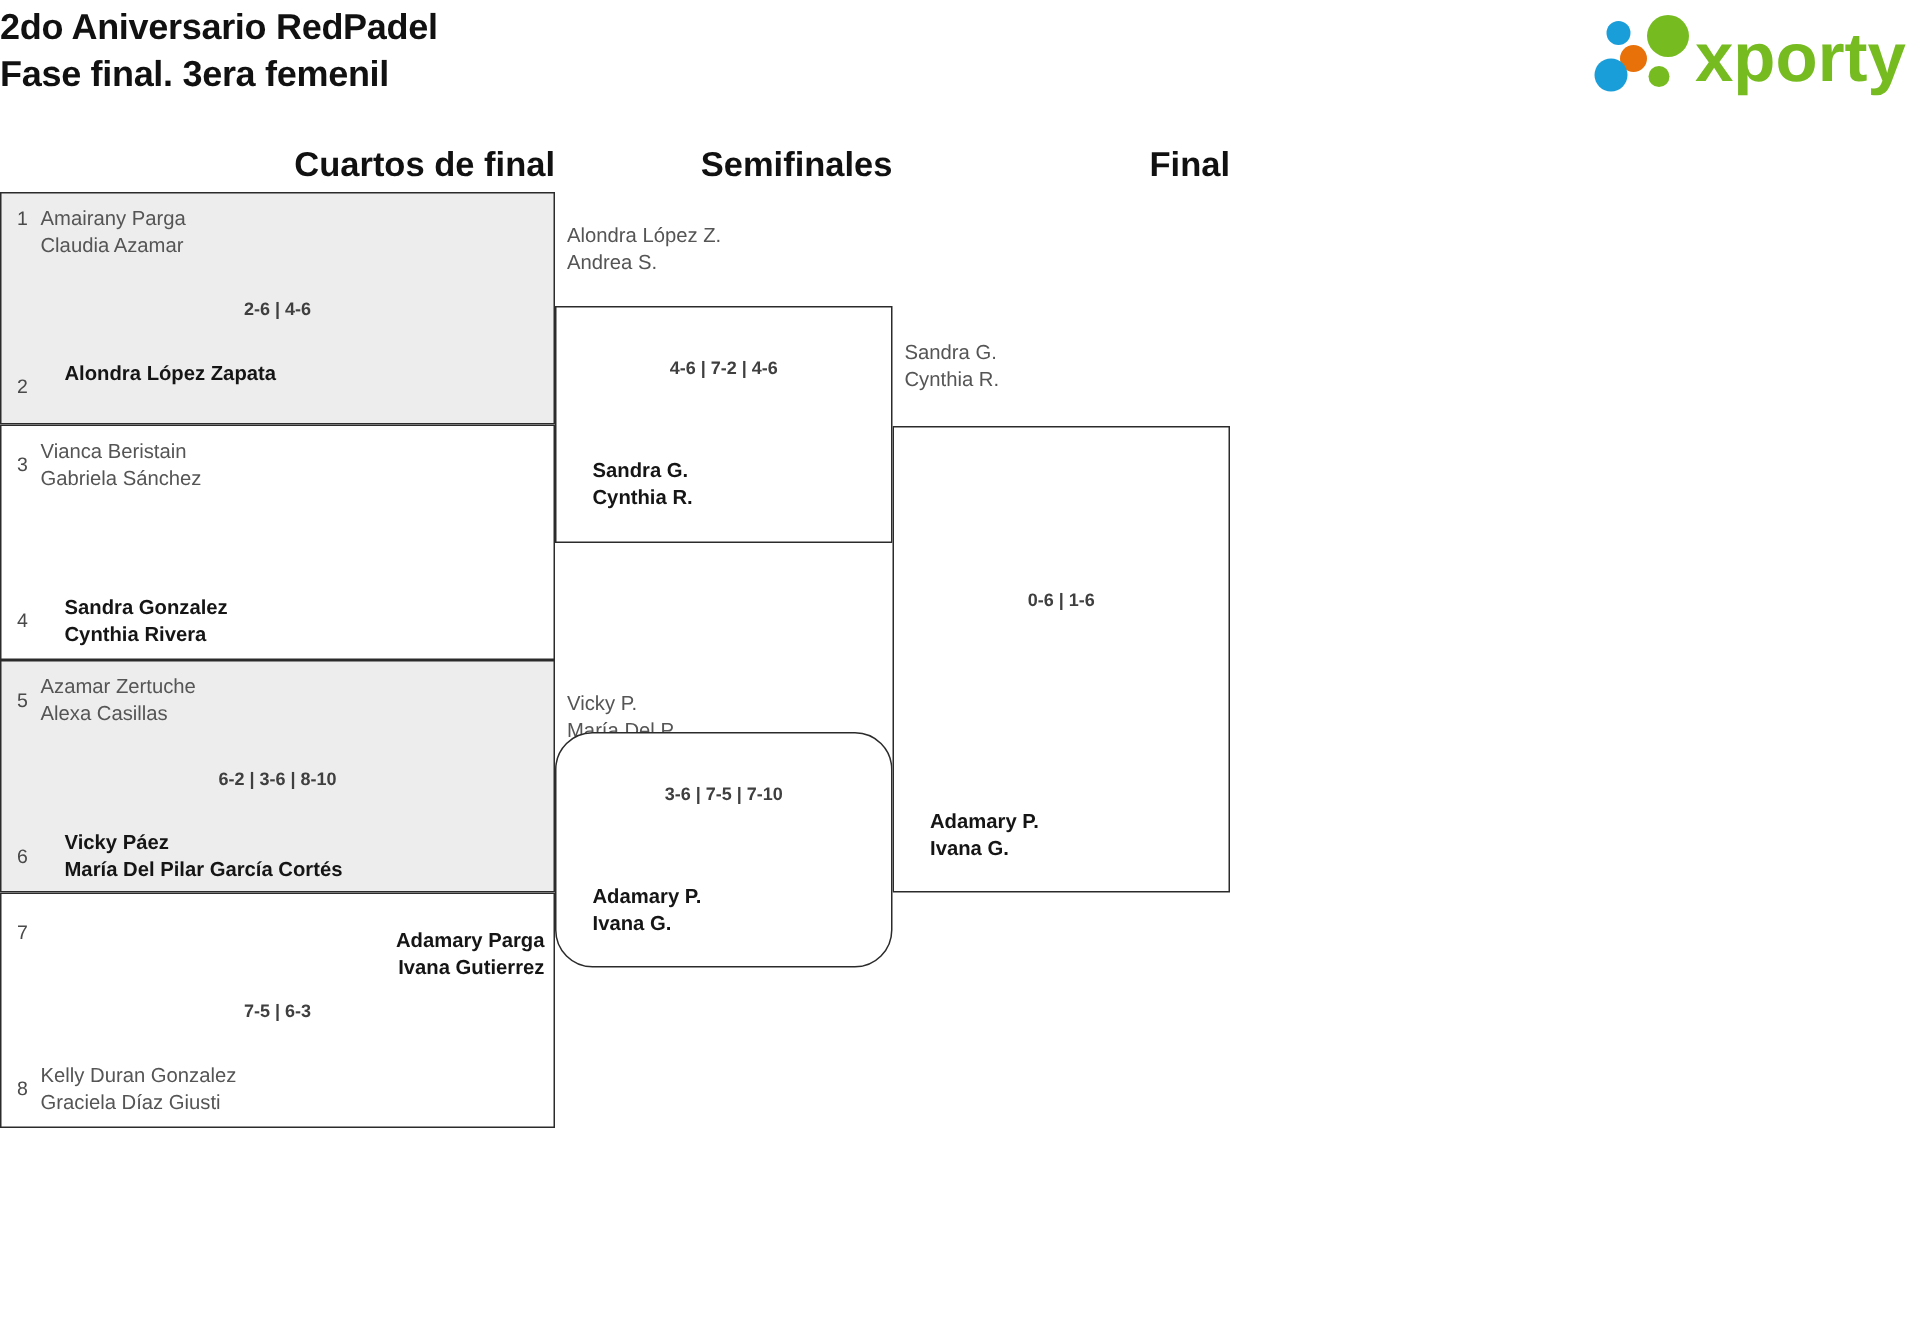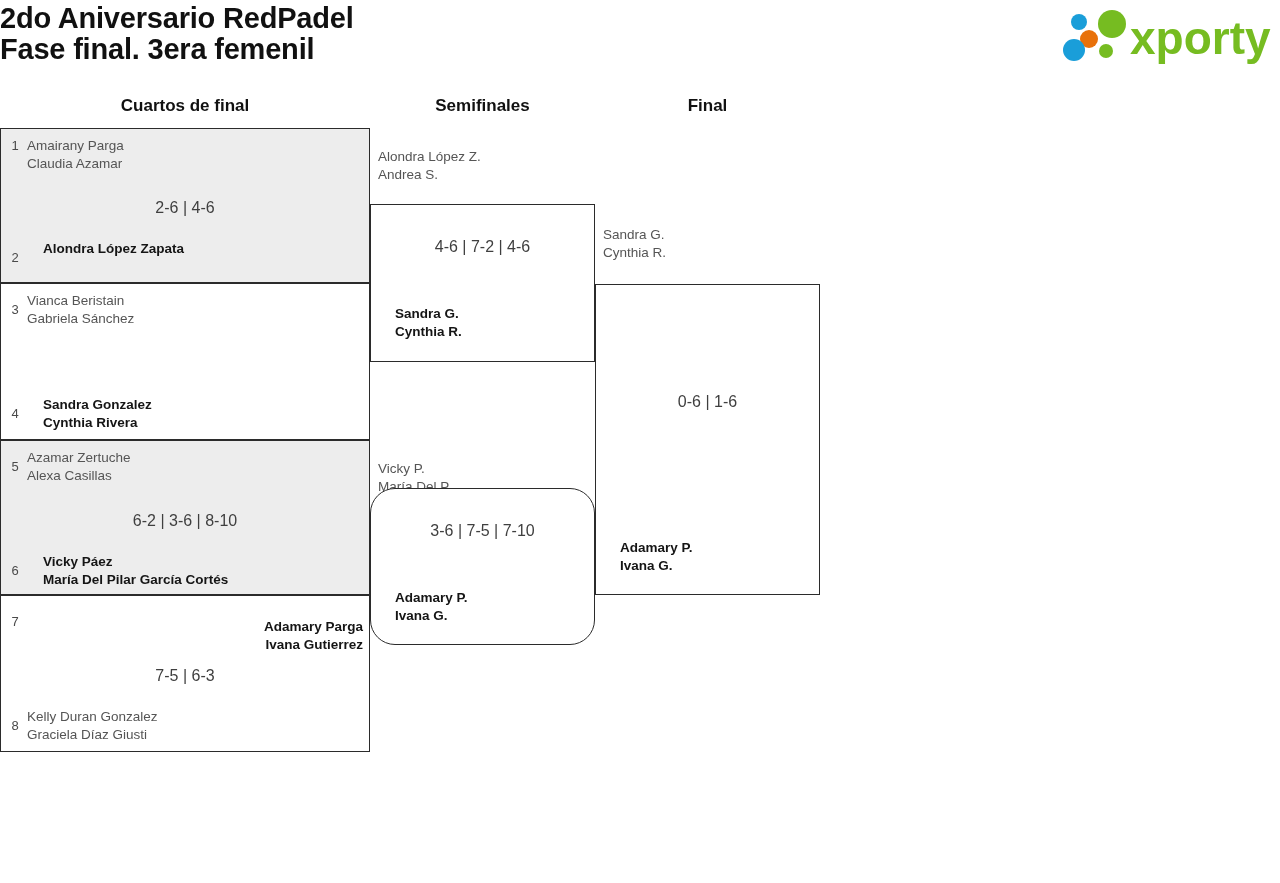--- a/index.html
+++ b/index.html
@@ -7,31 +7,31 @@
     width:1280px;height:883px;background:#ffffff;
     font-family:"Liberation Sans","DejaVu Sans",sans-serif;
     -webkit-font-smoothing:antialiased;
     overflow:hidden;position:relative;
   }
   #stage{position:relative;width:1280px;height:883px;}
 
   
   .title-block{position:absolute;left:0;top:0;width:700px;}
   .title-line{
-    font-size:29px;font-weight:700;color:#111111;
+    font-size:24px;font-weight:700;color:#111111;
     letter-spacing:-0.2px;line-height:31px;white-space:nowrap;
   }
   .title-line.l1{padding-top:3px;}
 
   .logo{position:absolute;right:6px;top:6px;width:220px;height:62px;}
   .logo svg{display:block;}
 
   
   .round-head{
-    position:absolute;text-align:center;font-size:17px;
+    position:absolute;text-align:right;font-size:23px;
     font-weight:600;color:#111111;top:96px;white-space:nowrap;
   }
   .rh-0{left:0;width:370px;}
   .rh-1{left:370px;width:225px;}
   .rh-2{left:595px;width:225px;}
 
   
   .bracket{position:absolute;left:0;top:0;width:1280px;height:883px;}
   .mbox{
     position:absolute;box-sizing:border-box;
@@ -52,21 +52,21 @@
   .team.r2{left:8px;}
   .team.r3{left:8px;}
 
   .seed{
     position:absolute;left:6px;font-size:13px;color:#4a4a4a;
     font-weight:400;width:16px;text-align:center;
   }
 
   .score{
     position:absolute;left:0;right:0;text-align:center;
-    font-size:16px;color:#3f3f3f;font-weight:400;white-space:nowrap;
+    font-size:12px;color:#3f3f3f;font-weight:700;white-space:nowrap;
   }
 </style>
 </head>
 <body>
 
 <div id="stage">
 
   <div class="title-block">
     <div class="title-line l1">2do Aniversario RedPadel</div>
     <div class="title-line">Fase final. 3era femenil</div>

